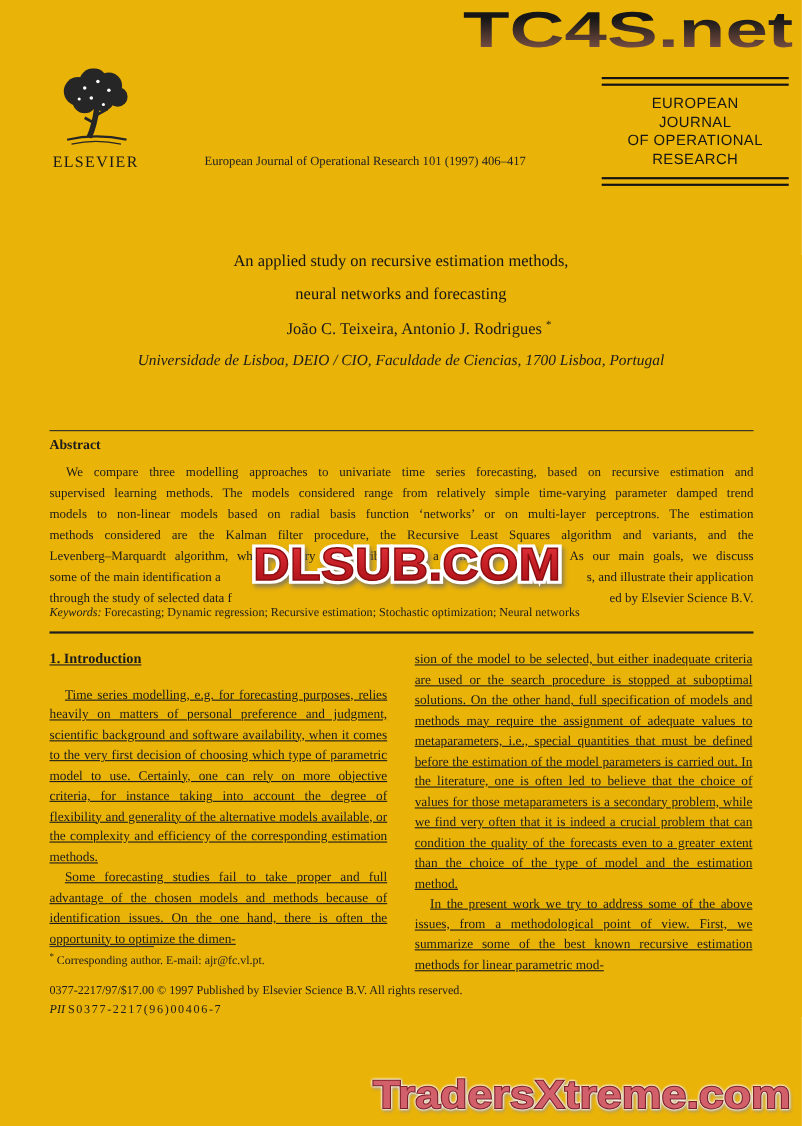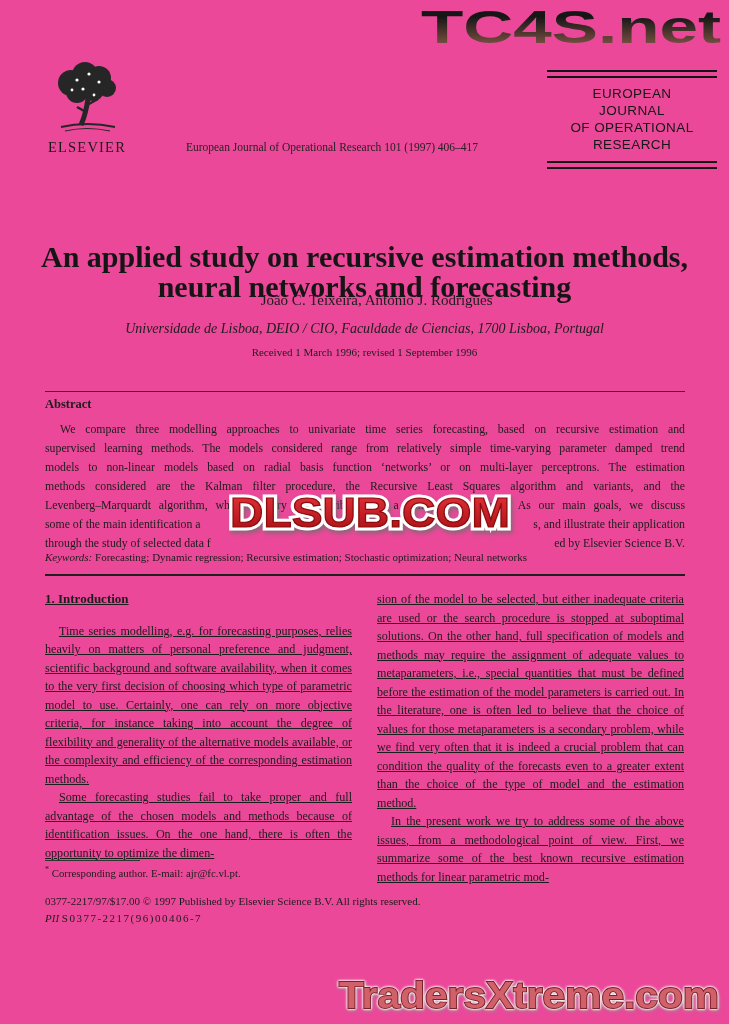--- a/index.html
+++ b/index.html
@@ -1,38 +1,38 @@
 <!DOCTYPE html>
 <html><head>
 <meta charset="utf-8">
 <style>
   html,body { margin:0; padding:0; background:#e8e8e8; }
   .page {
     position:relative; width:729px; height:1024px; margin:0 auto;
-    background:#ec4899; color:#1c1c1c; overflow:hidden;
+    background:#eab308; color:#1c1c1c; overflow:hidden;
     font-family:"Liberation Serif", serif;
   }
   
   .wm-top    { position:absolute; top:2px;  right:4px; }
   .wm-middle { position:absolute; top:484px; left:224px; }
   .wm-bottom { position:absolute; bottom:2px; right:6px; }
   .wm-middle svg { filter: drop-shadow(2px 3px 2px rgba(110,110,110,0.75)); }
   .wm-bottom svg { filter: drop-shadow(0 0 1px #ffffff) drop-shadow(0 0 1px #ffffff) drop-shadow(1px 2px 1px rgba(140,140,140,0.6)); }
 
   
   .elsevier-block { position:absolute; left:44px; top:62px; width:86px; text-align:center; }
   .elsevier-word  { font-size:14.5px; letter-spacing:1.2px; margin-top:1px; color:#1a1a1a; }
   .journal-line   { position:absolute; left:130px; top:141px; width:404px; text-align:center; font-size:11.5px; color:#222; }
   .journal-box    { position:absolute; right:12px; top:70px; width:170px; text-align:center;
                     font-family:"Liberation Sans", sans-serif; }
   .double-rule    { height:4px; border-top:2px solid #141414; border-bottom:2px solid #141414; }
   .journal-box .jb-text { padding:7px 0 8px 0; font-size:13.5px; line-height:17px; letter-spacing:0.4px; color:#161616; }
 
   
-  .title   { position:absolute; left:0; right:0; top:242px; text-align:center; font-size:30px; line-height:29.5px; color:#151515;font-weight:bold; }
+  .title   { position:absolute; left:0; right:0; top:224px; text-align:center; font-size:15px; line-height:29.5px; color:#151515; }
   .authors { position:absolute; left:0; right:0; top:290px; text-align:center; font-size:15px;padding-left:33px; }
   .authors sup { font-size:10px; }
   .affiliation { position:absolute; left:0; right:0; top:321px; text-align:center; font-style:italic; font-size:14px; }
   .received    { position:absolute; left:0; right:0; top:346px; text-align:center; font-size:11px; }
 
   
   .rule-thin  { position:absolute; left:45px; width:640px; border-top:1.5px solid #2a2a2a; }
   .rule-mid   { position:absolute; left:45px; width:640px; border-top:2px solid #1f1f1f; }
   .abstract-heading { position:absolute; left:45px; top:397px; font-weight:bold; font-size:12.5px; }
   .abstract-body { position:absolute; left:45px; top:420px; width:640px; font-size:11.8px; line-height:19px; }
@@ -115,21 +115,20 @@
 
   <div class="title">
     <div>An applied study on recursive estimation methods,</div>
     <div>neural networks and forecasting</div>
   </div>
   <div class="authors">
     <span>João C. Teixeira, Antonio J. Rodrigues</span>
     <sup>*</sup>
   </div>
   <div class="affiliation">Universidade de Lisboa, DEIO / CIO, Faculdade de Ciencias, 1700 Lisboa, Portugal</div>
-  <div class="received">Received 1 March 1996; revised 1 September 1996</div>
 
   <div class="rule-thin" style="top:391px;"></div>
   <div class="abstract-heading">Abstract</div>
   <div class="abstract-body">
     <div class="jline indent">We compare three modelling approaches to univariate time series forecasting, based on recursive estimation and</div>
     <div class="jline">supervised learning methods. The models considered range from relatively simple time-varying parameter damped trend</div>
     <div class="jline">models to non-linear models based on radial basis function ‘networks’ or on multi-layer perceptrons. The estimation</div>
     <div class="jline">methods considered are the Kalman filter procedure, the Recursive Least Squares algorithm and variants, and the</div>
     <div class="jline">Levenberg–Marquardt algorithm, which we try to describe under a common framework. As our main goals, we discuss</div>
     <div class="split">

